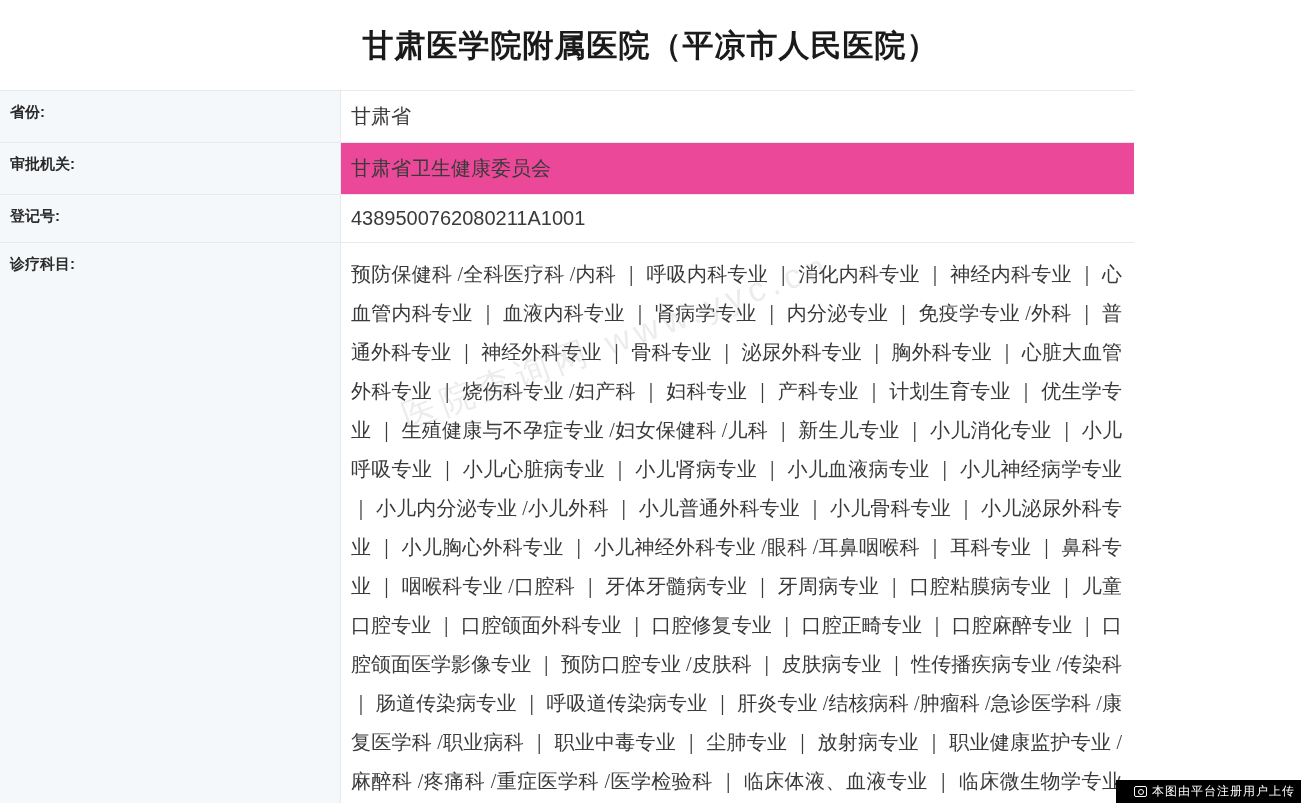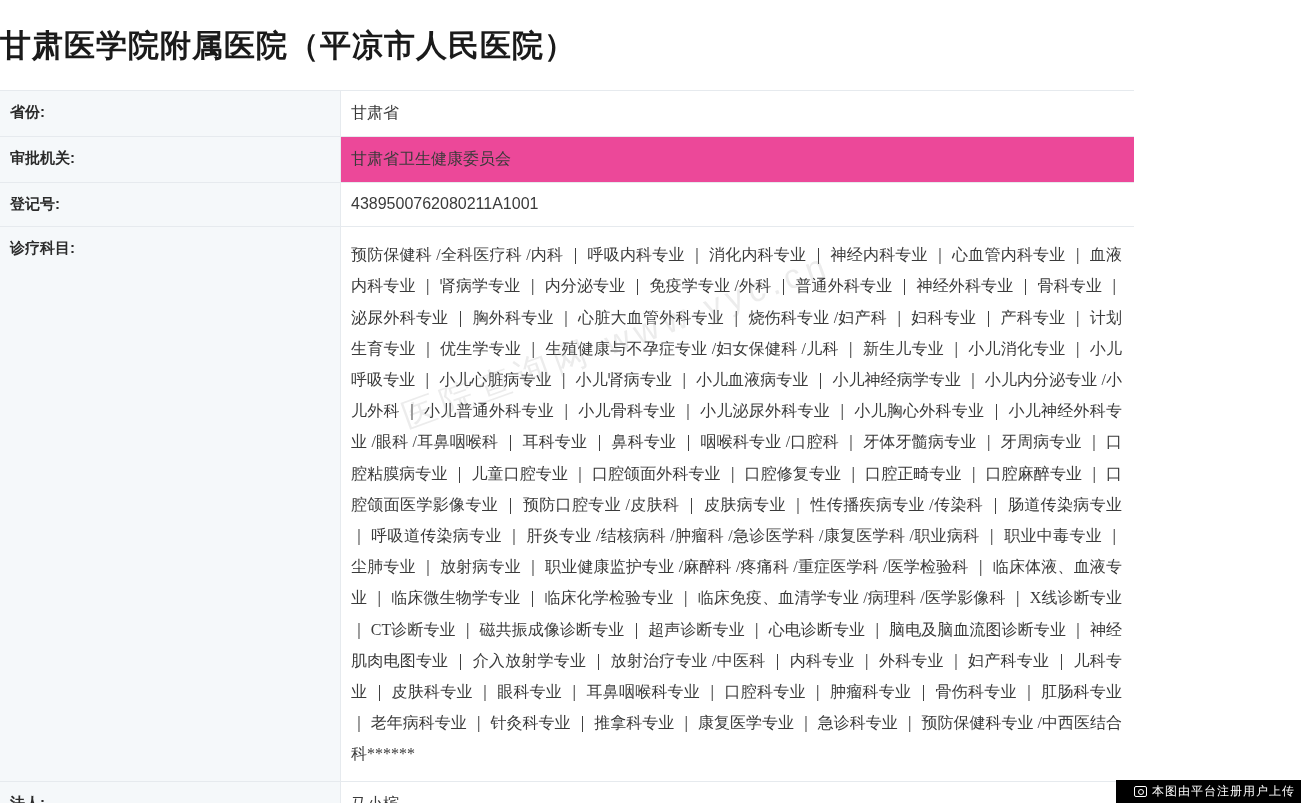--- a/index.html
+++ b/index.html
@@ -9,21 +9,21 @@
   }
   body {
     width: 1301px;
     height: 803px;
     font-family: "Liberation Sans", "DejaVu Sans", sans-serif;
     color: #333;
     position: relative;
     overflow: hidden;
   }
   .page-title {
-    text-align: left;
+    text-align: center;
     font-size: 31px;
     font-weight: bold;
     color: #1a1a1a;
     letter-spacing: 1px;
     padding: 26px 0 24px 0;
     line-height: 1.3;
   }
   table.info {
     width: 1134px;
     border-collapse: collapse;
@@ -40,21 +40,21 @@
     width: 318px;
     background: #f5f8fa;
     font-weight: bold;
     color: #2b2b2b;
     font-size: 15px;
     border-right: 1px solid #e6eaee;
   }
   td.value {
     background: #ffffff;
     color: #3a3a3a;
-    font-size: 16px;
+    font-size: 20px;
     padding-left: 18px;
   }
   tr.alt td.value {
     background: #ec4899;
     margin-left: 40px;
   }
   .dept-text {
     line-height: 1.95;
     font-size: 14.5px;
     color: #3a3a3a;

